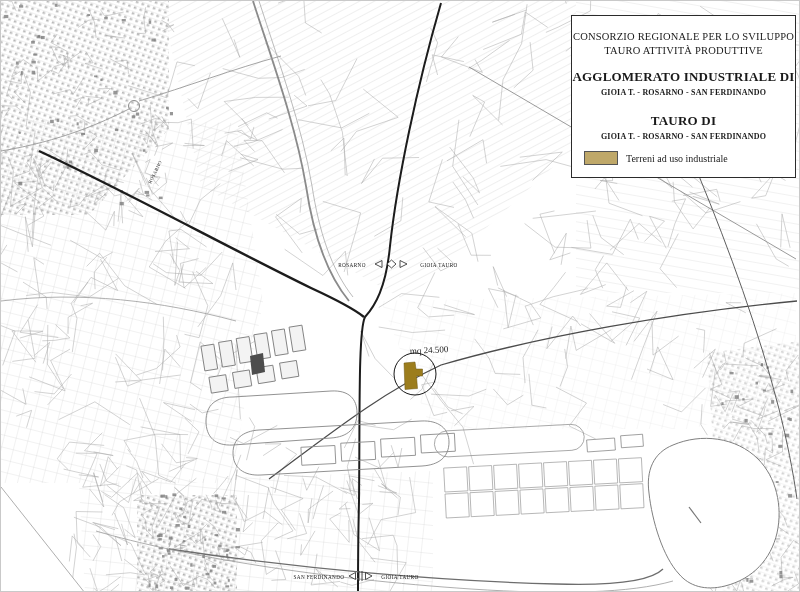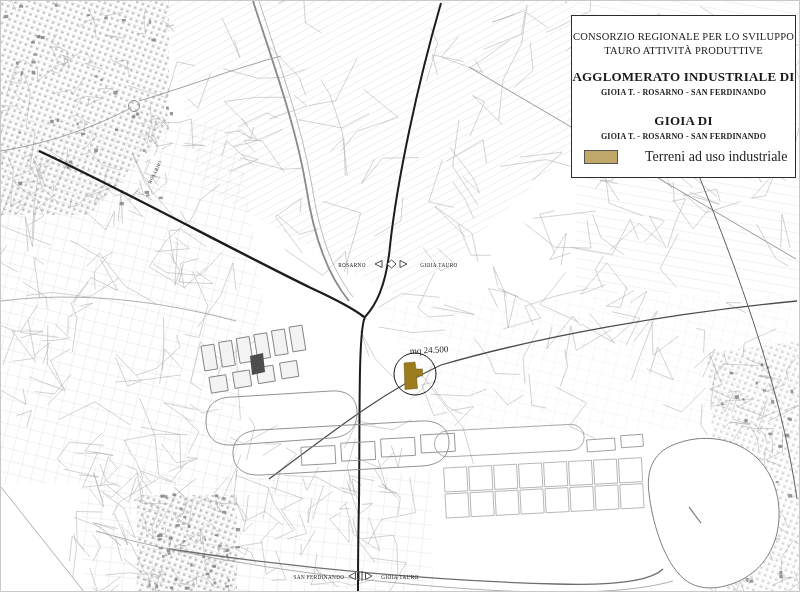--- a/index.html
+++ b/index.html
@@ -9,21 +9,21 @@
   #mapsvg{position:absolute;left:0;top:0;}
   
   #legend{position:absolute;left:570px;top:14px;width:223px;height:161px;
           background:#ffffff;border:1px solid #2b2b2b;text-align:center;
           color:#1a1a1a;}
   #legend .title{margin-top:14px;font-weight:normal;font-size:10.5px;line-height:14px;letter-spacing:.2px;}
   #legend .sec-head{margin-top:11px;font-weight:bold;font-size:13px;letter-spacing:.2px;}
   #legend .sec-val{margin-top:3px;font-weight:bold;font-size:8px;letter-spacing:.2px;text-align:center;}
   #legend .swatch-row{position:absolute;left:12px;bottom:12px;display:flex;align-items:center;}
   #legend .swatch-row svg{display:block;}
-  #legend .swatch-label{font-size:14px;margin-left:27px;color:#222;}
+  #legend .swatch-label{font-size:10px;margin-left:8px;color:#222;}
   .maptext{font-family:"Liberation Serif", serif;fill:#222;}
 </style>
 </head>
 <body>
 
 <div id="stage">
 
 <svg id="mapsvg" width="800" height="592" viewBox="0 0 800 592">
   <defs>
     <pattern id="pStripA" width="7" height="7" patternUnits="userSpaceOnUse" patternTransform="rotate(62)">
@@ -684,21 +684,21 @@
   <text class="maptext" x="150" y="183" font-size="4.8" letter-spacing="0.3" transform="rotate(-64 150 183)">ROSARNO</text>
 </svg>
 
 <div id="legend">
   <div class="title">
     <div>CONSORZIO REGIONALE PER LO SVILUPPO</div>
     <div>TAURO ATTIVITÀ PRODUTTIVE</div>
   </div>
   <div class="sec-head">AGGLOMERATO INDUSTRIALE DI</div>
   <div class="sec-val">GIOIA T. - ROSARNO - SAN FERDINANDO</div>
-  <div class="sec-head" style="margin-top:16px;">GIOIA DI</div>
+  <div class="sec-head" style="margin-top:16px;">TAURO DI</div>
   <div class="sec-val">GIOIA T. - ROSARNO - SAN FERDINANDO</div>
   <div class="swatch-row">
     <svg width="34" height="14">
       <rect x="0.5" y="0.5" width="33" height="13" stroke="#555" stroke-width="1" fill="#bfa869"></rect>
     </svg>
     <span class="swatch-label">Terreni ad uso industriale</span>
   </div>
 </div>
 
 </div>

